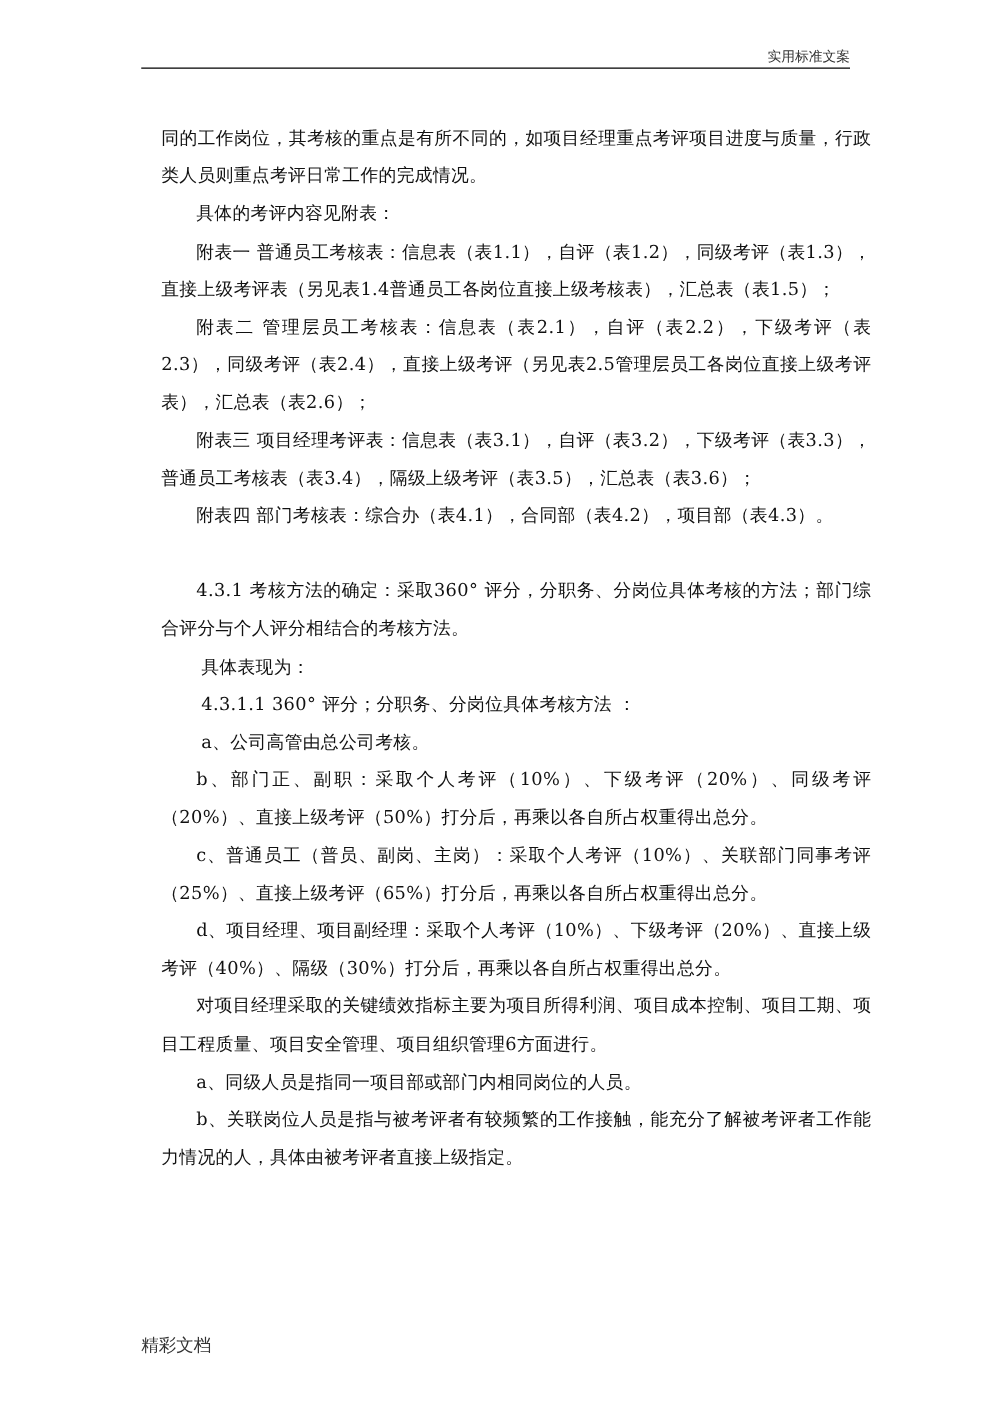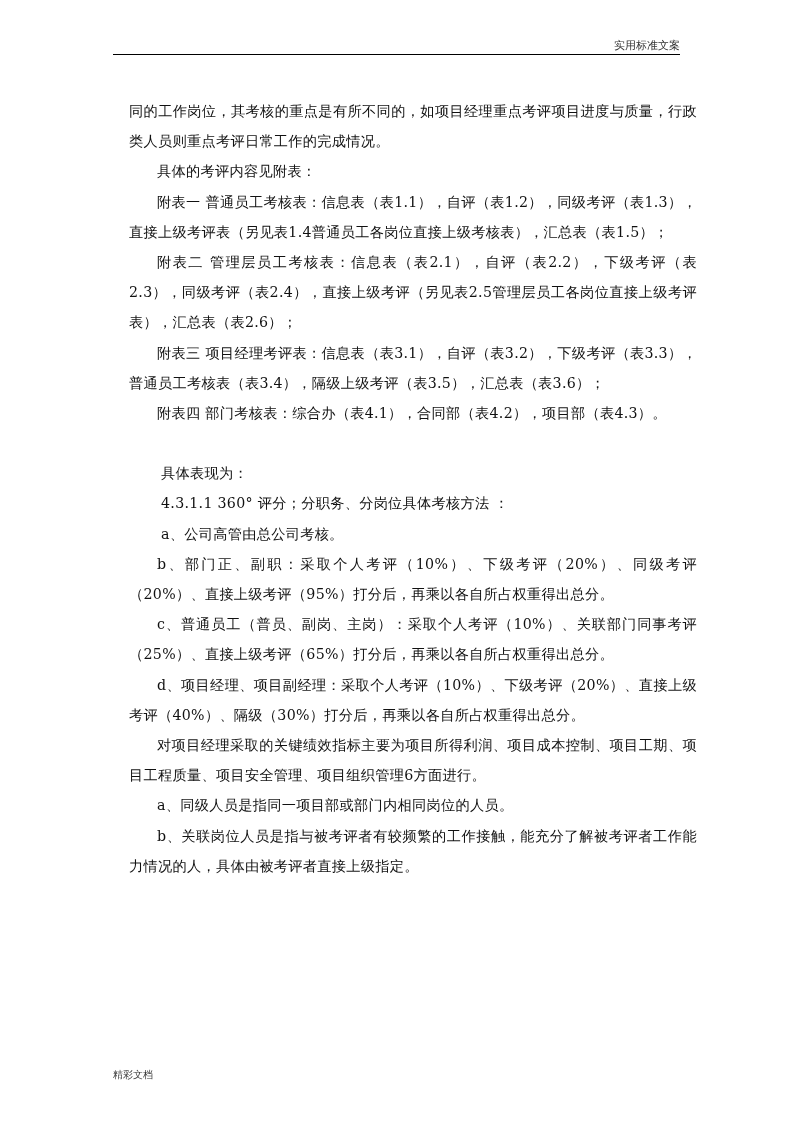--- a/index.html
+++ b/index.html
@@ -9,40 +9,41 @@
                  font-size: 11px; color: #333; }
   .header-rule { position: absolute; top: 54px; left: 113px; width: 567px; height: 0;
                  border-top: 1.3px solid #000; }
   .body { position: absolute; top: 96px; left: 129px; width: 568px; }
   .p { font-size: 14.2px; line-height: 30.2px; margin: 0; letter-spacing: 0.3px;
        text-align: justify; white-space: normal; }
   .ind { text-indent: 28px; }
   .ind2 { padding-left: 32px; }
   .ind3 { padding-left: 36px; }
   .gap { height: 30px; }
-  .footer { position: absolute; top: 1068px; left: 113px; font-size: 10px; color: #333; }
+  .footer { position: absolute; top: 1068px; left: 113px; font-size: 14px; color: #333; }
 </style>
 </head>
 <body>
 
 <div class="header-text">实用标准文案</div>
 <div class="header-rule"></div>
 
 <div class="body">
   <p class="p">同的工作岗位，其考核的重点是有所不同的，如项目经理重点考评项目进度与质量，行政类人员则重点考评日常工作的完成情况。</p>
   <p class="p ind">具体的考评内容见附表：</p>
   <p class="p ind">附表一 普通员工考核表：信息表（表1.1），自评（表1.2），同级考评（表1.3），直接上级考评表（另见表1.4普通员工各岗位直接上级考核表），汇总表（表1.5）；</p>
   <p class="p ind">附表二 管理层员工考核表：信息表（表2.1），自评（表2.2），下级考评（表2.3），同级考评（表2.4），直接上级考评（另见表2.5管理层员工各岗位直接上级考评表），汇总表（表2.6）；</p>
   <p class="p ind">附表三 项目经理考评表：信息表（表3.1），自评（表3.2），下级考评（表3.3），普通员工考核表（表3.4），隔级上级考评（表3.5），汇总表（表3.6）；</p>
   <p class="p ind">附表四 部门考核表：综合办（表4.1），合同部（表4.2），项目部（表4.3）。</p>
   <div class="gap"></div>
+  <p class="p ind">4.3.1 考核方法的确定：采取360° 评分，分职务、分岗位具体考核的方法；部门综合评分与个人评分相结合的考核方法。</p>
   <p class="p ind2">具体表现为：</p>
   <p class="p ind2">4.3.1.1 360° 评分；分职务、分岗位具体考核方法 ：</p>
   <p class="p ind2">a、公司高管由总公司考核。</p>
-  <p class="p ind">b、部门正、副职：采取个人考评（10%）、下级考评（20%）、同级考评（20%）、直接上级考评（95%）打分后，再乘以各自所占权重得出总分。</p>
+  <p class="p ind">b、部门正、副职：采取个人考评（10%）、下级考评（20%）、同级考评（20%）、直接上级考评（50%）打分后，再乘以各自所占权重得出总分。</p>
   <p class="p ind">c、普通员工（普员、副岗、主岗）：采取个人考评（10%）、关联部门同事考评（25%）、直接上级考评（65%）打分后，再乘以各自所占权重得出总分。</p>
   <p class="p ind">d、项目经理、项目副经理：采取个人考评（10%）、下级考评（20%）、直接上级考评（40%）、隔级（30%）打分后，再乘以各自所占权重得出总分。</p>
   <p class="p ind">对项目经理采取的关键绩效指标主要为项目所得利润、项目成本控制、项目工期、项目工程质量、项目安全管理、项目组织管理6方面进行。</p>
   <p class="p ind">a、同级人员是指同一项目部或部门内相同岗位的人员。</p>
   <p class="p ind">b、关联岗位人员是指与被考评者有较频繁的工作接触，能充分了解被考评者工作能力情况的人，具体由被考评者直接上级指定。</p>
 </div>
 
 <div class="footer">精彩文档</div>
 
 </body></html>

